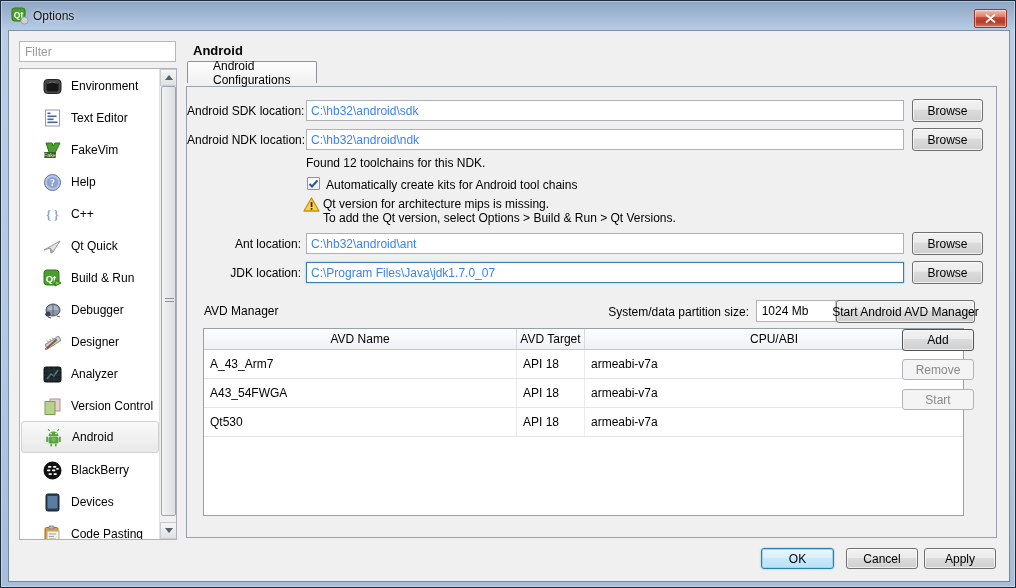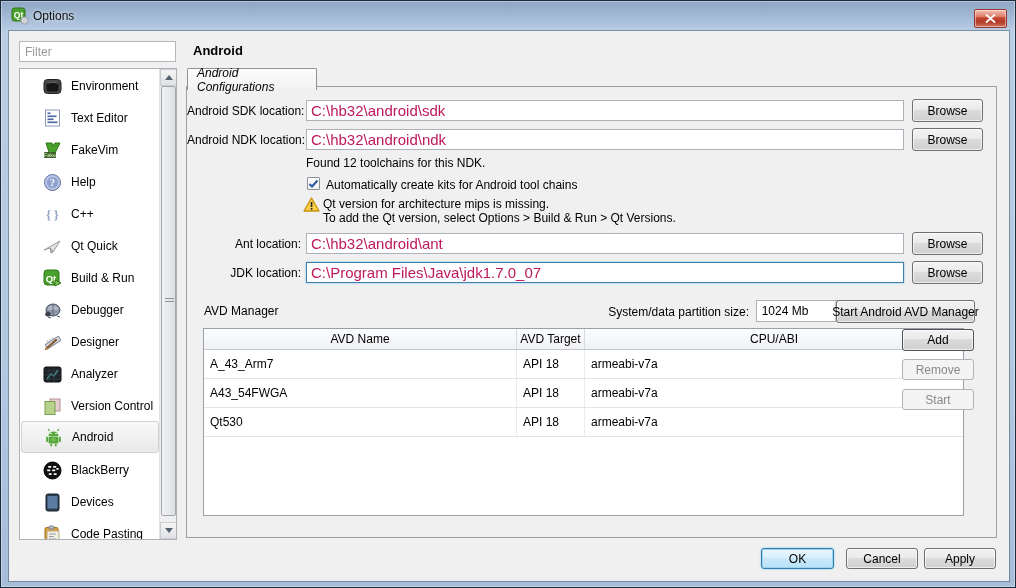--- a/index.html
+++ b/index.html
@@ -20,21 +20,21 @@
     display:flex;align-items:center;justify-content:center;
     box-shadow:inset 0 0 0 1px rgba(255,255,255,.45);
   }
   .client{position:absolute;left:8px;top:30px;width:1000px;height:550px;background:#f0f0f0;box-shadow:0 0 0 1px rgba(50,70,95,.45);}
 
   
   .abs{position:absolute;}
   .lbl{position:absolute;line-height:14px;white-space:nowrap;}
   .txtfield{
     position:absolute;border:1px solid #aeb2b8;background:#fff;height:21px;
-    font-family:"Liberation Sans",sans-serif;font-size:15px;padding:0 4px;color:#be185d;
+    font-family:"Liberation Sans",sans-serif;font-size:12px;padding:0 4px;color:#3b82f6;
   }
   .txtfield.focused{border:1px solid #3c7fb1;box-shadow:0 0 2px #7ec3e8;}
   .btn{
     position:absolute;border:1px solid #707070;border-radius:3px;
     background:linear-gradient(180deg,#f2f2f2 0%,#ebebeb 45%,#dcdcdc 46%,#cfcfcf 100%);
     display:flex;align-items:center;justify-content:center;
     font-size:12px;color:#000;box-shadow:inset 0 0 0 1px rgba(255,255,255,.65);
     cursor:default;white-space:nowrap;
   }
   .btn.default{border-color:#4f5356;}
@@ -54,23 +54,23 @@
   .sb-btn{position:absolute;left:0;width:17px;height:17px;background:linear-gradient(180deg,#f5f5f5,#dfe1e4);border:1px solid #c9cdd2;display:flex;align-items:center;justify-content:center;}
   .sb-thumb{position:absolute;left:1px;width:15px;background:linear-gradient(90deg,#f2f3f4,#dddfe2);border:1px solid #9fa6ad;border-radius:2px;}
   .grip{position:absolute;left:3px;top:50%;width:9px;height:6px;margin-top:-3px;
     background:repeating-linear-gradient(180deg,#8b9299 0 1px,transparent 1px 3px);}
   .tri-up{width:0;height:0;border-left:4px solid transparent;border-right:4px solid transparent;border-bottom:5px solid #55616c;}
   .tri-down{width:0;height:0;border-left:4px solid transparent;border-right:4px solid transparent;border-top:5px solid #55616c;}
 
   
   .page-title{position:absolute;left:192px;top:42px;font-weight:bold;font-size:13px;}
   .tabpane{position:absolute;left:185px;top:85px;width:811px;height:452px;border:1px solid #9ba0a8;background:#f0f0f0;}
-  .tab{position:absolute;left:186px;top:67px;width:130px;height:22px;border:1px solid #8f9399;border-bottom:none;
+  .tab{position:absolute;left:186px;top:60px;width:130px;height:22px;border:1px solid #8f9399;border-bottom:none;
     border-radius:2px 2px 0 0;background:linear-gradient(180deg,#fdfdfd,#f1f1f1);z-index:2;
-    display:flex;align-items:center;padding-left:9px;font-style:italic;}
+    display:flex;align-items:center;padding-left:25px;}
   .r-label{text-align:right;}
 
   
   .checkbox{position:absolute;width:13px;height:13px;border:1px solid #8e9298;background:linear-gradient(180deg,#fdfdfd,#eef0f2);
     display:flex;align-items:center;justify-content:center;border-radius:1px;}
 
   
   .spinner{position:absolute;left:755px;top:299px;width:97px;height:22px;border:1px solid #aeb2b8;background:#fff;}
   .spin-val{position:absolute;left:0;top:0;width:56px;height:20px;border:none;outline:none;text-align:center;
     font-family:"Liberation Sans",sans-serif;font-size:12px;padding:0;}

